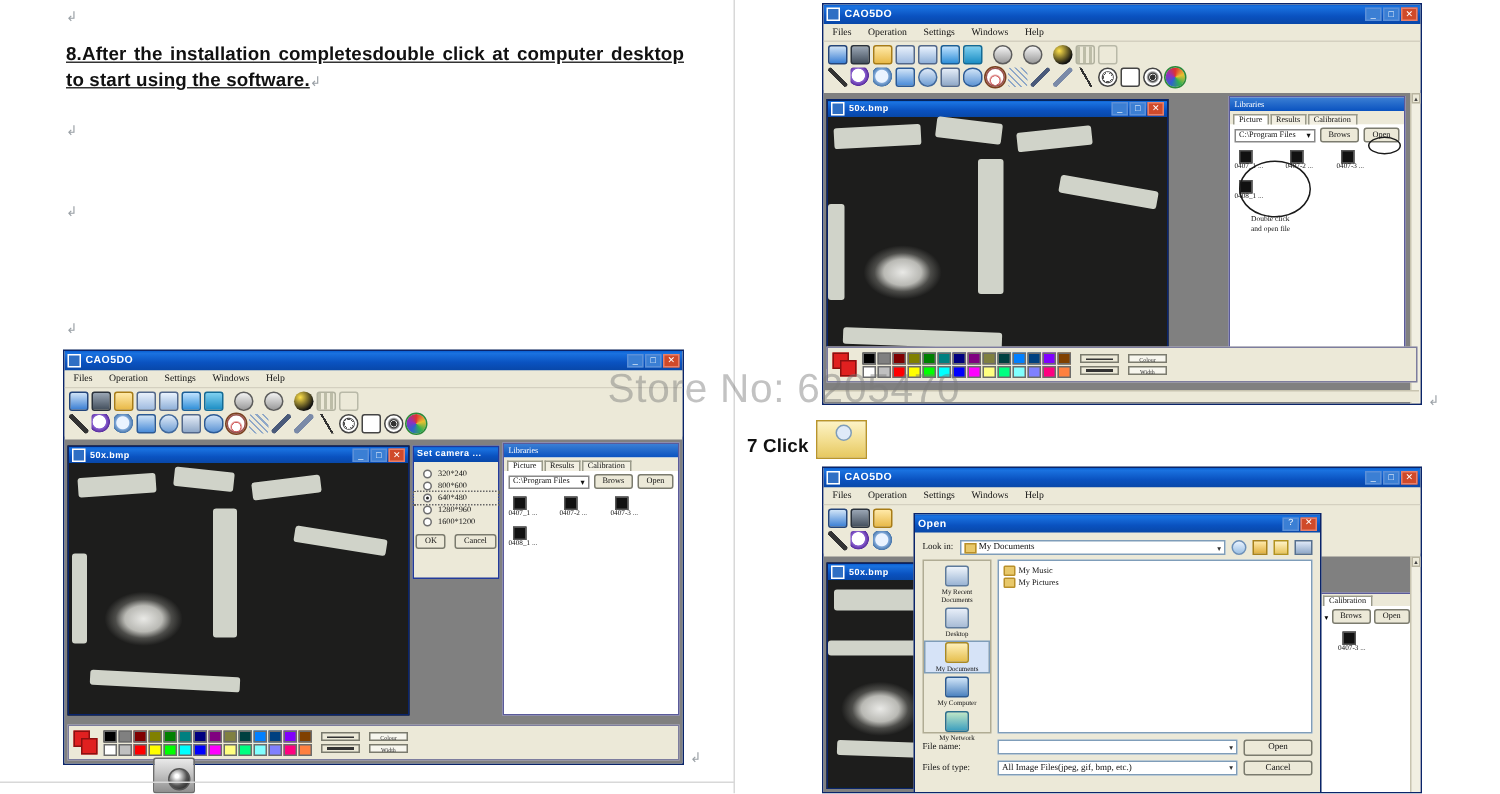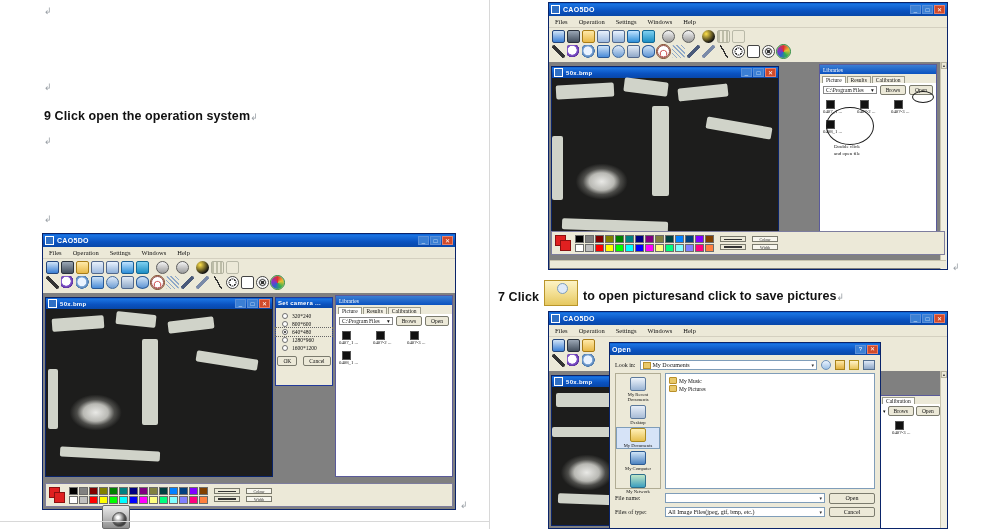--- a/index.html
+++ b/index.html
@@ -250,28 +250,28 @@
 </style>
 </head>
 <body>
 
 <div id="page">
 
   <div id="left-col">
 
     <div class="spacer-mark pilcrow" style="top:6px;">↲</div>
 
+    <div class="doc-text" style="top:28px;">
+      <div class="para just">
+        <span class="u-blk">8.After  the  installation  completesdouble  click  at  computer desktop to start using the software.</span><span class="pilcrow">↲</span>
+      </div>
+    </div>
 
     <div class="spacer-mark pilcrow" style="top:82px;">↲</div>
 
-    <div class="doc-text" style="top:108px;">
-      <div class="para">
-        <span>9 Click open the operation system</span><span class="pilcrow">↲</span>
-      </div>
-    </div>
 
     <div class="spacer-mark pilcrow" style="top:136px;">↲</div>
 
 
     <div class="spacer-mark pilcrow" style="top:214px;">↲</div>
 
     <div class="app-win" style="left:42px; top:233px; width:414px; height:277px;">
 
       <div class="titlebar">
         <span class="tb-ico"></span>
@@ -667,23 +667,20 @@
     </div>
 
     <div class="spacer-mark pilcrow" style="left:462px; top:262px;">↲</div>
 
     <div style="position:absolute; left:8px; top:284px; width:500px; display:flex; align-items:center; gap:5px;">
       <span class="para">7 Click</span>
       <span style="position:relative; display:inline-block; width:34px; height:26px;">
         <span class="folder-ico-big" style="left:0; top:-4px;"></span>
         <span style="position:absolute;left:13px;top:-1px;width:11px;height:11px;border-radius:50%;background:#dfeaf8;border:1px solid #7f9db9;"></span>
       </span>
-      <span class="para">
-        <span>to open picturesand click to save pictures</span><span class="pilcrow">↲</span>
-      </span>
     </div>
 
     <div class="app-win" style="left:58px; top:311px; width:400px; height:218px;">
 
       <div class="titlebar">
         <span class="tb-ico"></span>
         <span class="tb-title">CAO5DO</span>
         <span class="tb-btns">
           <span class="tb-btn">_</span>
           <span class="tb-btn">□</span>
@@ -821,13 +818,14 @@
               <span>All Image Files(jpeg, gif, bmp, etc.)</span>
               <span class="caret">▾</span>
             </span>
             <span class="xpbtn" style="width:46px;text-align:center;display:inline-block;font-size:6px;">Cancel</span>
           </div>
         </div>
       </div>
     </div>
   </div>
 
+  <div class="watermark">Store No: 6205470</div>
 </div>
 
 </body></html>

